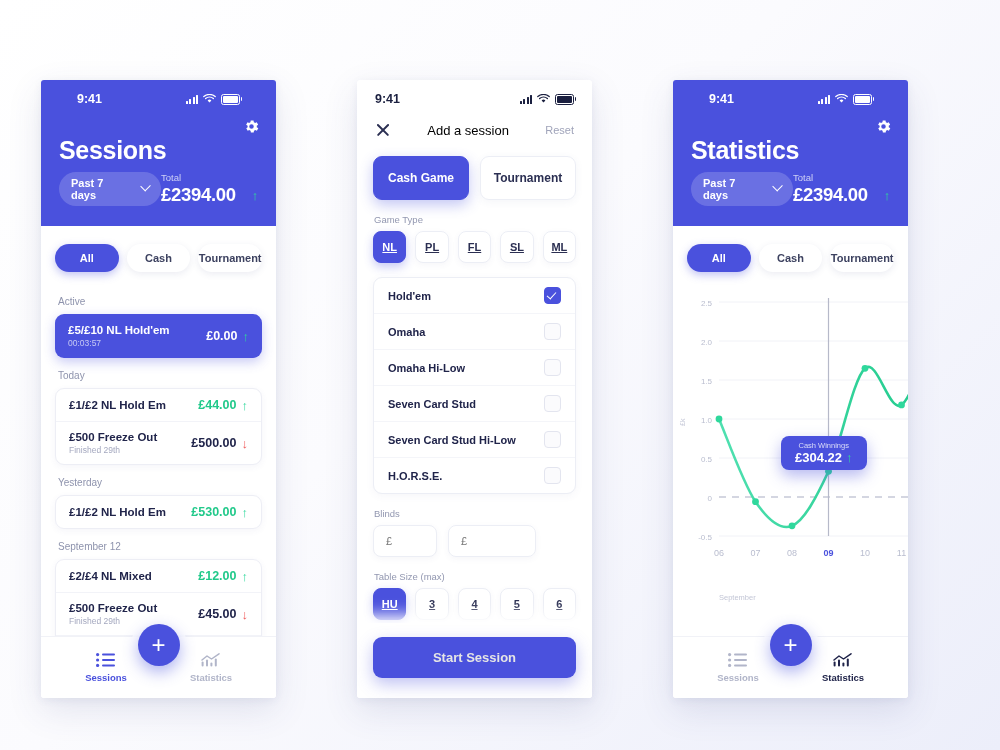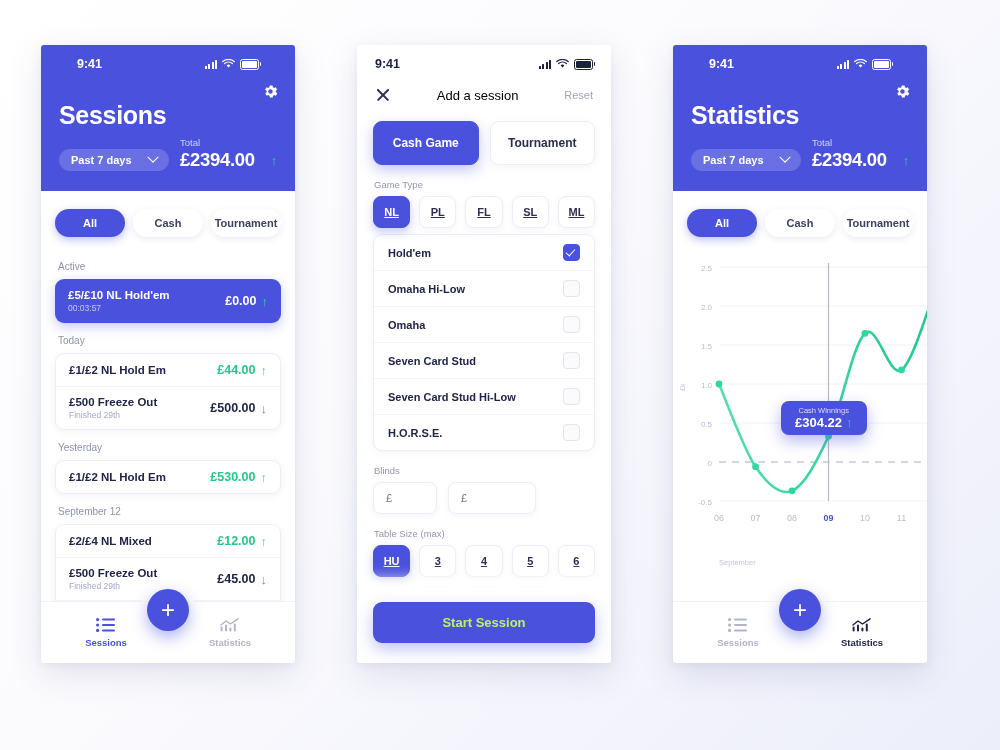--- a/index.html
+++ b/index.html
@@ -6,21 +6,21 @@
   body{
     width:1000px;height:750px;overflow:hidden;
     font-family:"Liberation Sans",sans-serif;
     background:linear-gradient(135deg,#ffffff 0%,#fbfbfe 45%,#eceefa 100%);
     -webkit-font-smoothing:antialiased;
   }
   .stage{position:relative;width:1000px;height:750px;}
 
   
   .phone{
-    position:absolute;top:45px;width:254px;height:618px;
+    position:absolute;top:80px;width:235px;height:618px;
     background:#fff;border-radius:3px;
     box-shadow:0 12px 34px rgba(60,70,130,.13),0 2px 8px rgba(60,70,130,.07);
     overflow:hidden;
   }
   #phone1{left:41px;}
   #phone2{left:357px;}
   #phone3{left:673px;}
 
   
   .statusbar{
@@ -114,38 +114,38 @@
   .bigtab.active{background:#4a51dd;color:#fff;border-color:#4a51dd;box-shadow:0 5px 14px rgba(74,81,221,.33);}
   .fld-lbl{font-size:9.5px;color:#9297b0;padding:14px 17px 6px 17px;}
   .chiprow{display:flex;gap:9px;padding:0 16px;}
   .chip{
     flex:1;text-align:center;padding:9px 0;border-radius:8px;font-size:11px;font-weight:bold;
     color:#2b2f52;background:#fff;border:1px solid #eceef5;cursor:pointer;
     box-shadow:0 2px 6px rgba(70,80,140,.05);
     text-decoration:underline;
   }
   .chip.active{background:#4a51dd;color:#fff;border-color:#4a51dd;box-shadow:0 4px 10px rgba(74,81,221,.3);}
-  .checklist{margin:6px 16px 0 16px;background:#fff;border:1px solid #eceef5;border-radius:9px;box-shadow:0 2px 8px rgba(70,80,140,.05);}
+  .checklist{margin:14px 16px 0 16px;background:#fff;border:1px solid #eceef5;border-radius:9px;box-shadow:0 2px 8px rgba(70,80,140,.05);}
   .chkrow{display:flex;align-items:center;justify-content:space-between;padding:9px 14px;cursor:pointer;}
   .chkrow + .chkrow{border-top:1px solid #f4f5f9;}
   .chkname{font-size:11px;font-weight:bold;color:#20244a;}
   .box{width:15px;height:15px;border-radius:4px;border:1.4px solid #e3e5ef;background:#fbfbfd;}
   .box.on{background:#4a51dd;border-color:#4a51dd;position:relative;}
   .box.on::after{content:"";position:absolute;left:4.4px;top:1.6px;width:4px;height:8px;border-right:1.9px solid #fff;border-bottom:1.9px solid #fff;transform:rotate(42deg);}
   .inputrow{display:flex;gap:11px;padding:0 16px;}
   .tinput{
     border:1px solid #eceef5;border-radius:8px;background:#fff;padding:9px 12px;
     font-size:11px;color:#b9bdcf;box-shadow:0 2px 6px rgba(70,80,140,.05);
     font-family:"Liberation Sans",sans-serif;outline:none;box-sizing:border-box;
   }
   .tinput.sm{width:64px;} .tinput.lg{width:88px;}
   .grid5{display:grid;grid-template-columns:repeat(5,1fr);gap:9px;padding:0 16px;}
   .cta-wrap{position:absolute;left:0;right:0;bottom:0;background:#fff;padding:14px 16px 20px 16px;box-sizing:border-box;box-shadow:0 -8px 14px rgba(255,255,255,.95);}
   .cta{
-    width:100%;padding:13px 12px;border-radius:9px;background:#4a51dd;color:#bef264;
+    width:100%;padding:13px 12px;border-radius:9px;background:#4a51dd;color:#e5e5e5;
     font-size:13px;font-weight:bold;text-align:center;cursor:pointer;border:none;
     box-shadow:0 6px 16px rgba(74,81,221,.35);font-family:"Liberation Sans",sans-serif;
   }
 
   
   .chartwrap{position:relative;margin:10px 10px 0 10px;height:320px;}
   .ylabel{
     position:absolute;left:-4px;top:138px;font-size:7px;color:#c3c6d6;
     transform:rotate(-90deg);transform-origin:left top;white-space:nowrap;
   }
@@ -368,25 +368,25 @@
       <div class="chip">SL</div>
       <div class="chip">ML</div>
     </div>
 
     <div class="checklist">
       <div class="chkrow">
         <span class="chkname">Hold'em</span>
         <span class="box on"></span>
       </div>
       <div class="chkrow">
+        <span class="chkname">Omaha</span>
+        <span class="box"></span>
+      </div>
+      <div class="chkrow">
         <span class="chkname">Omaha Hi-Low</span>
-        <span class="box"></span>
-      </div>
-      <div class="chkrow">
-        <span class="chkname">Omaha</span>
         <span class="box"></span>
       </div>
       <div class="chkrow">
         <span class="chkname">Seven Card Stud</span>
         <span class="box"></span>
       </div>
       <div class="chkrow">
         <span class="chkname">Seven Card Stud Hi-Low</span>
         <span class="box"></span>
       </div>

